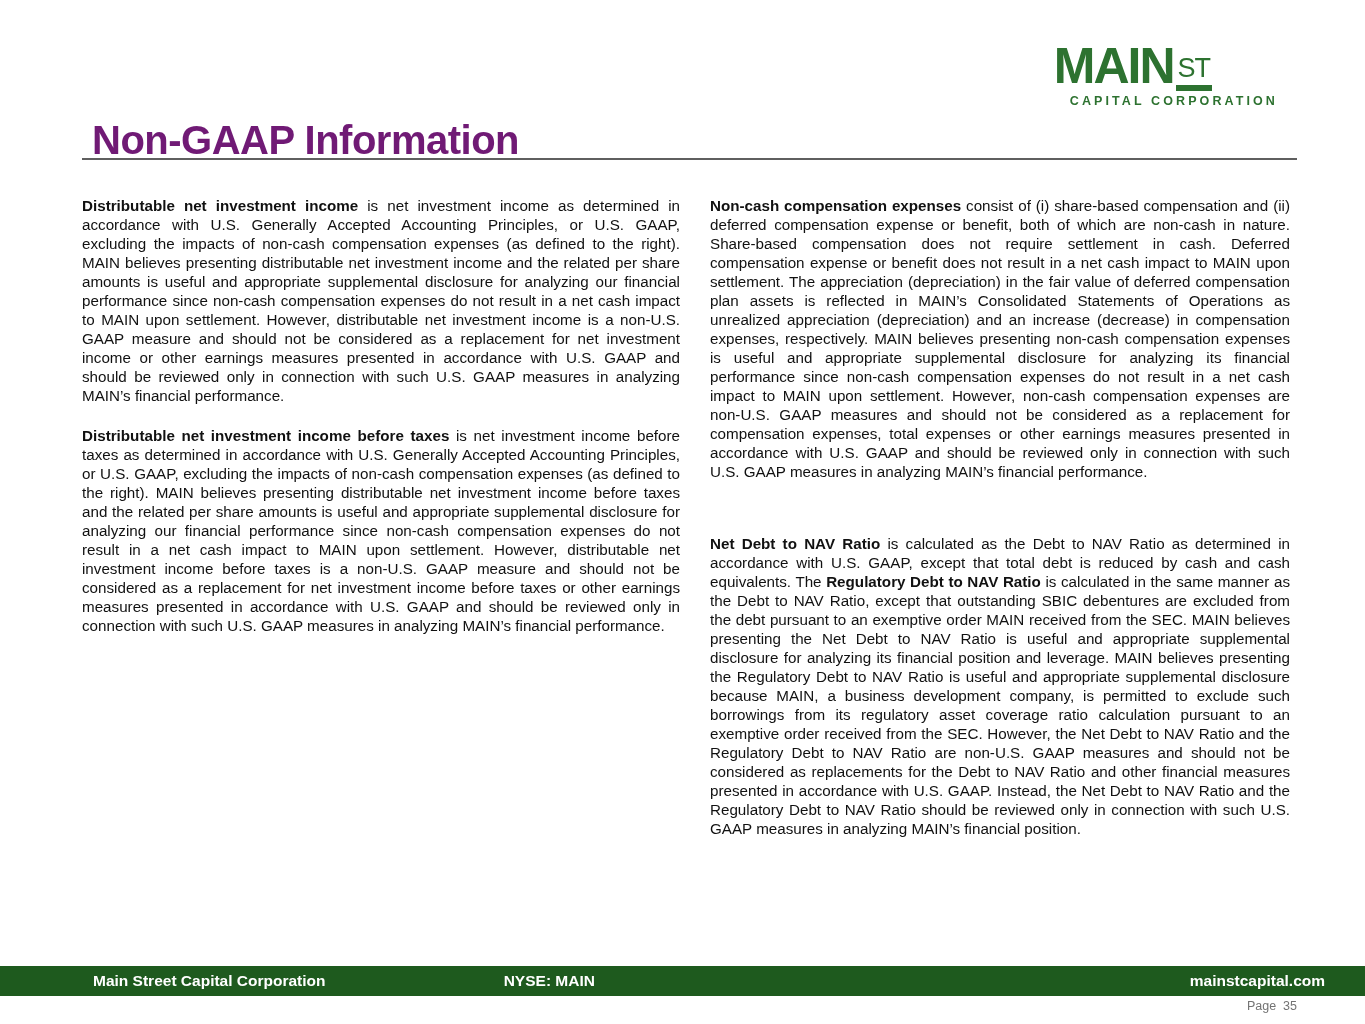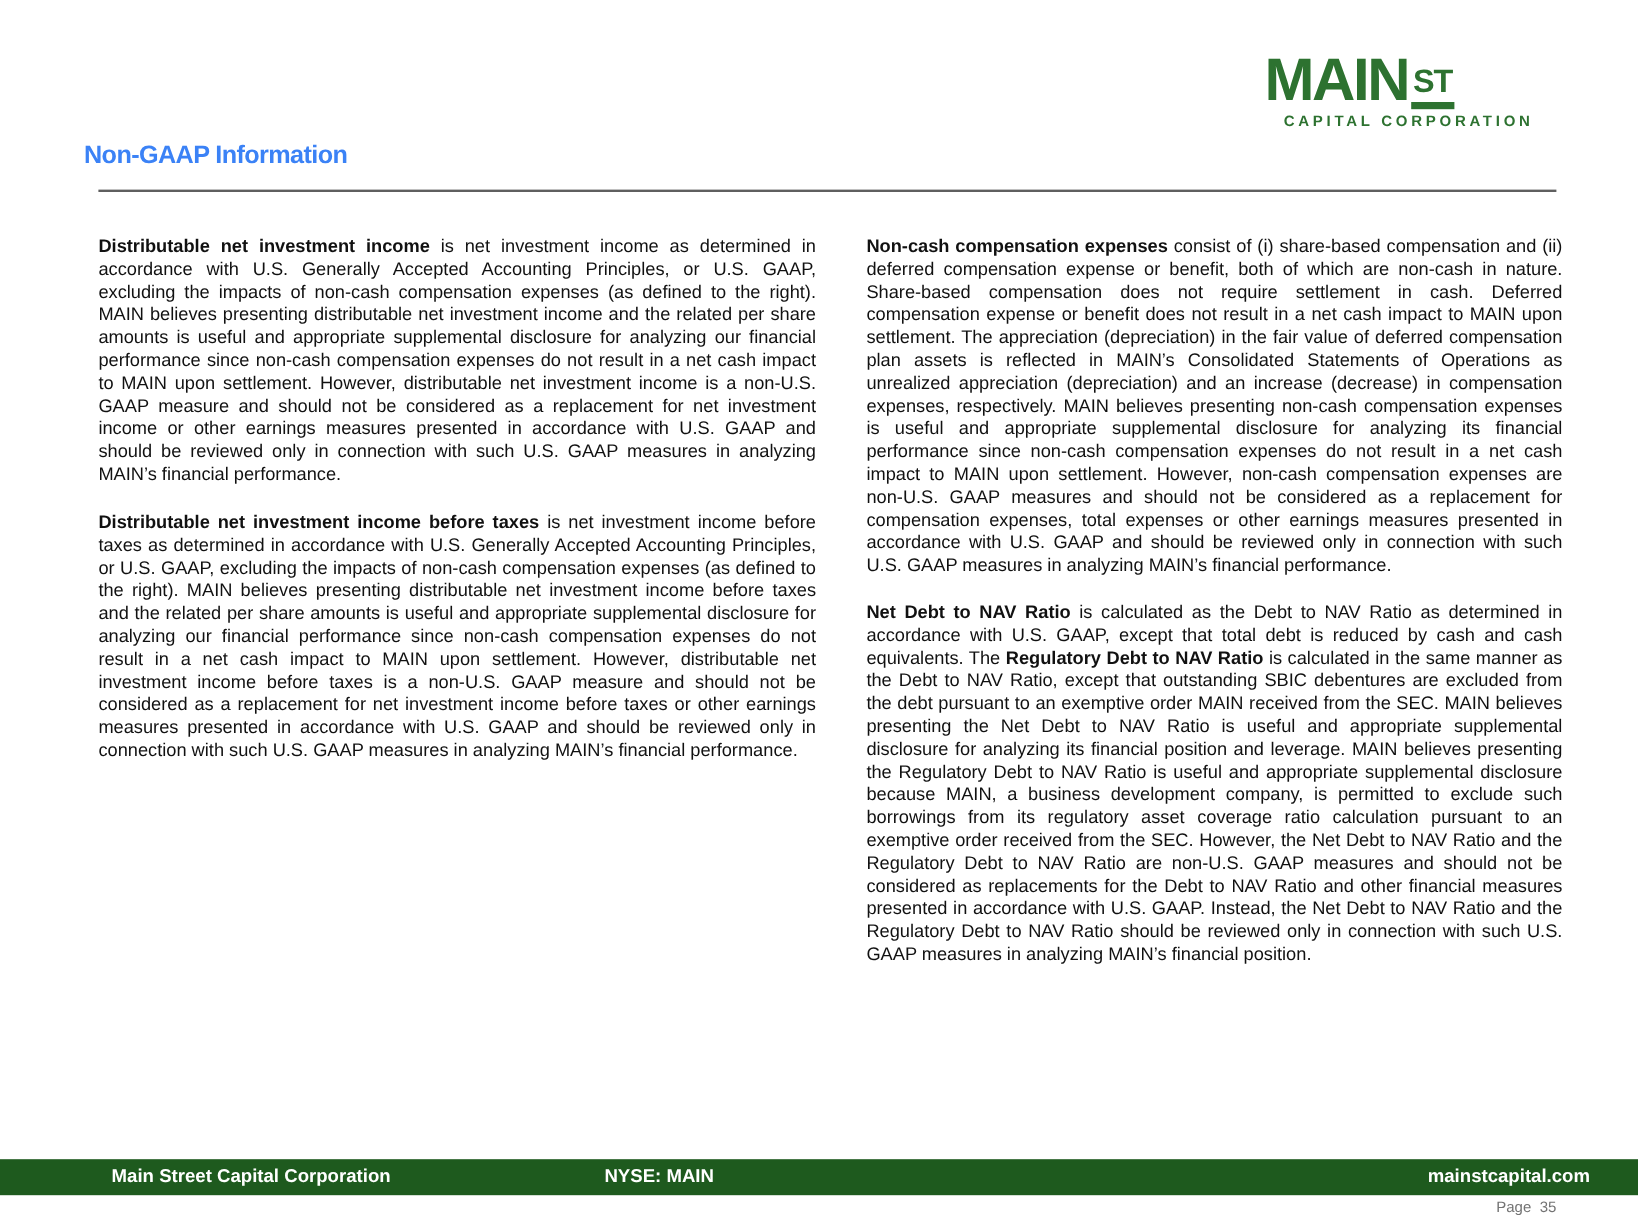--- a/index.html
+++ b/index.html
@@ -29,77 +29,77 @@
     display: flex;
     align-items: center;
   }
   .logo-main {
     font-size: 50px;
     font-weight: 800;
     letter-spacing: -2px;
   }
   .logo-st {
     font-size: 27px;
-    font-weight: 700;
+    font-weight: 400;
     letter-spacing: -1px;
     margin-top: 15px;
     margin-left: 2px;
     padding: 0 2px 3px 2px;
     border-bottom: 6px solid var(--brand-green, #2d7230);
   }
   .logo-sub {
     margin-top: 4px;
     font-size: 12.5px;
     font-weight: 600;
     letter-spacing: 3.1px;
     white-space: nowrap;
     margin-left: 16px;
   }
 
   
   .title {
     position: absolute;
-    left: 70px;
+    left: 92px;
     top: 118px;
     margin: 0;
-    font-size: 21px;
+    font-size: 40px;
     font-weight: bold;
-    color: #3b82f6;
+    color: #701a75;
     letter-spacing: -0.5px;
   }
   .title-rule {
     position: absolute;
     left: 82px;
     top: 158px;
     width: 1215px;
     height: 2px;
     margin: 0;
     border: none;
     background: #5f5f5f;
   }
 
   
   .columns {
     position: absolute;
     left: 82px;
     top: 196px;
     display: flex;
-    gap: 42px;
+    gap: 30px;
   }
   .col-left  { width: 598px; }
   .col-right { width: 580px; }
   .para {
     margin: 0 0 21px 0;
     font-size: 15.2px;
     line-height: 19px;
     text-align: justify;
     color: #111111;
   }
   .para b { font-weight: bold; }
-  .gap-lg { margin-bottom: 20px; }
+  .gap-lg { margin-bottom: 53px; }
 
   
   .footer-bar {
     position: absolute;
     left: 0;
     top: 966px;
     width: 1365px;
     height: 30px;
     background: var(--bar-green, #1e5a1e);
     display: flex;

